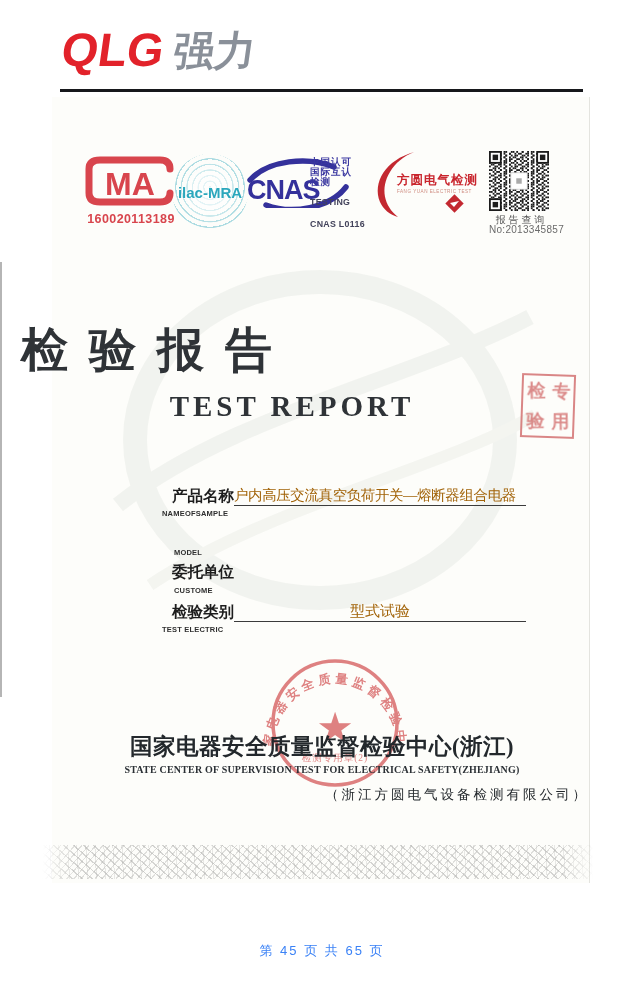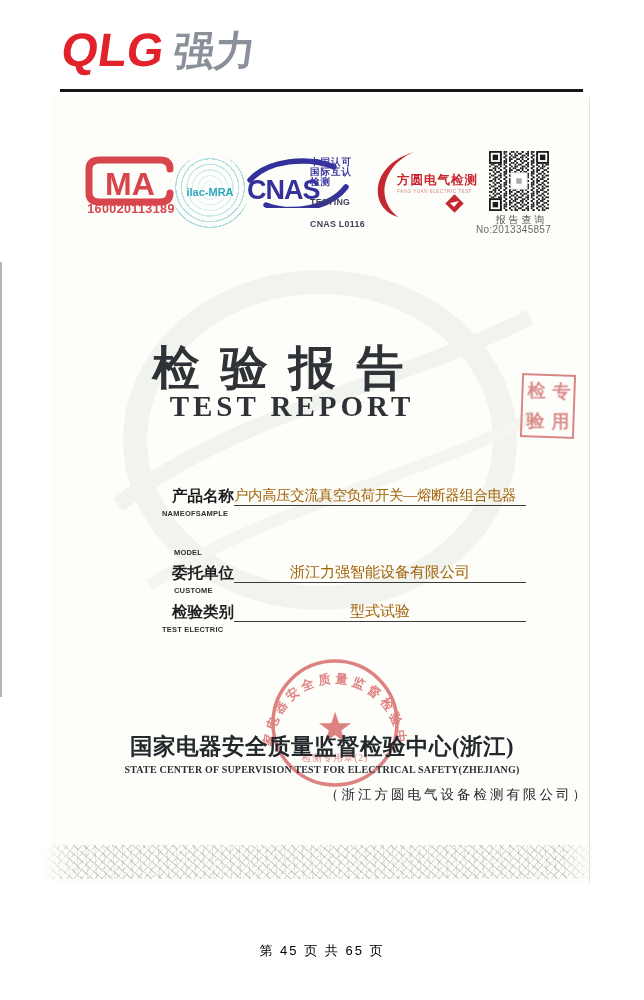--- a/index.html
+++ b/index.html
@@ -22,43 +22,43 @@
     background-image:
       repeating-linear-gradient(41deg, rgba(30,30,30,.55) 0 1.2px, transparent 1.2px 6.5px),
       repeating-linear-gradient(-49deg, rgba(30,30,30,.4) 0 1px, transparent 1px 5.3px),
       repeating-linear-gradient(87deg, rgba(30,30,30,.3) 0 1px, transparent 1px 9px);
     -webkit-mask:linear-gradient(to right,transparent,#000 6%,#000 94%,transparent);
             mask:linear-gradient(to right,transparent,#000 6%,#000 94%,transparent);}
   .watermark{position:absolute;left:110px;top:255px;opacity:.55;pointer-events:none;}
 
   
   .cma-logo{position:absolute;left:84px;top:156px;}
-  .cma-number{position:absolute;left:82px;top:202px;width:98px;text-align:center;
+  .cma-number{position:absolute;left:82px;top:212px;width:98px;text-align:center;
               font-family:"Liberation Sans",sans-serif;font-weight:800;font-size:12.5px;
               letter-spacing:.4px;color:#d8454d;}
   .ilac{position:absolute;left:172px;top:154px;width:76px;height:76px;border-radius:50%;
         background:
           radial-gradient(circle at 50% 50%, rgba(255,255,255,.65) 0 30%, rgba(255,255,255,0) 60%),
           repeating-radial-gradient(circle at 50% 44%, rgba(120,198,210,.6) 0 1px, rgba(255,255,255,0) 1.6px 5.6px);
         display:flex;align-items:center;justify-content:center;}
-  .ilac-text{font-family:"Liberation Sans",sans-serif;font-weight:800;font-size:11px;
+  .ilac-text{font-family:"Liberation Sans",sans-serif;font-weight:800;font-size:15px;
              color:#2ba7bc;text-shadow:0 0 2px #fff;}
   .cnas-logo{position:absolute;left:246px;top:158px;}
   .cnas-col{position:absolute;left:310px;top:157px;font-family:"Liberation Sans",sans-serif;}
   .cnas-cn{font-size:9.5px;line-height:9.8px;font-weight:700;color:#3a37a0;letter-spacing:1px;}
   .cnas-en{margin-top:12px;font-size:8.8px;line-height:9.6px;font-weight:800;color:#42425a;letter-spacing:.3px;}
   .fy-logo{position:absolute;left:368px;top:150px;}
   .qr{position:absolute;left:489px;top:151px;}
   .qr-caption{position:absolute;left:478px;top:213px;width:84px;text-align:center;
               font-size:10px;color:#555;font-family:"Liberation Sans",sans-serif;}
-  .qr-number{position:absolute;left:476px;top:224px;width:88px;text-align:left;
+  .qr-number{position:absolute;left:476px;top:224px;width:88px;text-align:right;
              font-size:10px;color:#6b6b6b;font-family:"Liberation Sans",sans-serif;letter-spacing:.3px;}
 
   
-  .title-cn{position:absolute;left:0;top:337px;width:556px;text-align:center;
+  .title-cn{position:absolute;left:0;top:319px;width:556px;
             font-size:47px;font-weight:700;color:#2f3337;letter-spacing:21px;text-indent:21px;}
   .title-en{position:absolute;left:0;top:390px;width:580px;text-align:center;
             font-size:29px;font-weight:700;color:#2f3337;letter-spacing:4px;text-indent:4px;}
 
   
   .corner-seal{position:absolute;left:521px;top:374px;width:50px;height:60px;
                border:2px solid rgba(205,95,95,.75);transform:rotate(2deg);
                display:grid;grid-template-columns:1fr 1fr;align-items:center;justify-items:center;
                filter:blur(.3px);}
   .corner-seal span{font-size:18px;color:rgba(198,70,70,.62);font-weight:700;transform:rotate(-3deg);}
@@ -75,21 +75,21 @@
   
   .stamp{position:absolute;left:256px;top:645px;opacity:.85;z-index:1;}
   .issuer-cn{position:absolute;left:55px;top:731px;width:534px;text-align:center;z-index:2;
              font-size:22.5px;font-weight:700;color:#23282c;letter-spacing:.5px;}
   .issuer-en{position:absolute;left:55px;top:764px;width:534px;text-align:center;z-index:2;
              font-size:10px;font-weight:700;color:#2b3035;letter-spacing:.2px;}
   .issuer-co{position:absolute;left:55px;top:786px;width:534px;text-align:right;z-index:2;
              font-size:13.5px;color:#23282c;letter-spacing:3px;}
 
   .pagination{position:absolute;left:0;top:942px;width:644px;text-align:center;
-              font-size:13px;color:#000000;font-family:"Liberation Sans",sans-serif;letter-spacing:2px;}
+              font-size:13px;color:#3b82f6;font-family:"Liberation Sans",sans-serif;letter-spacing:2px;}
 </style>
 </head>
 <body>
 
 <div class="page">
 
   <div class="brand">
     <span class="brand-latin">QLG</span>
     <span class="brand-cn">强力</span>
   </div>
@@ -178,21 +178,20 @@
   <div class="field" style="top:485px">
     <span class="flabel">产品名称</span>
     <span class="fline long">户内高压交流真空负荷开关—熔断器组合电器</span>
   </div>
   <div class="fsub" style="left:162px;top:509px">NAMEOFSAMPLE</div>
 
   <div class="fsub" style="left:174px;top:548px">MODEL</div>
 
   <div class="field" style="top:562px">
     <span class="flabel">委托单位</span>
-    <span class="fline">浙江力强智能设备有限公司</span>
   </div>
   <div class="fsub" style="left:174px;top:586px">CUSTOME</div>
 
   <div class="field" style="top:601px">
     <span class="flabel">检验类别</span>
     <span class="fline">型式试验</span>
   </div>
   <div class="fsub" style="left:162px;top:625px">TEST ELECTRIC</div>
 
   <svg class="stamp" width="158" height="158" viewBox="0 0 158 158">

